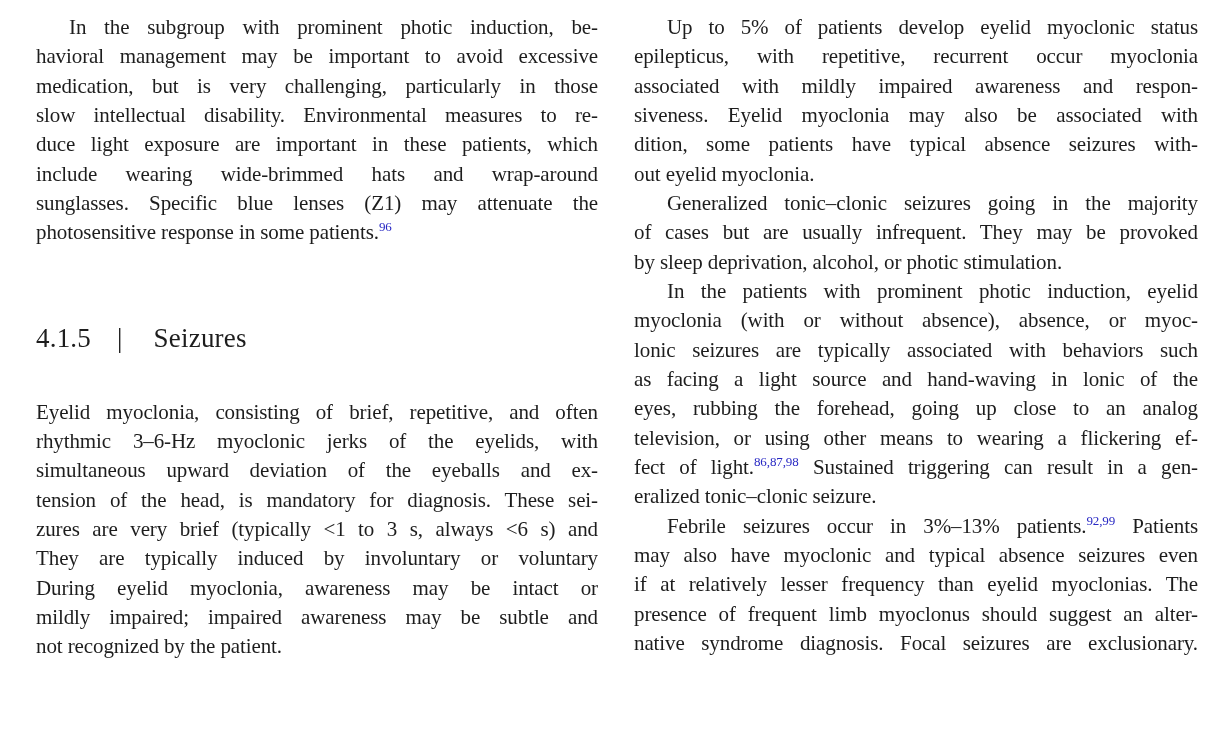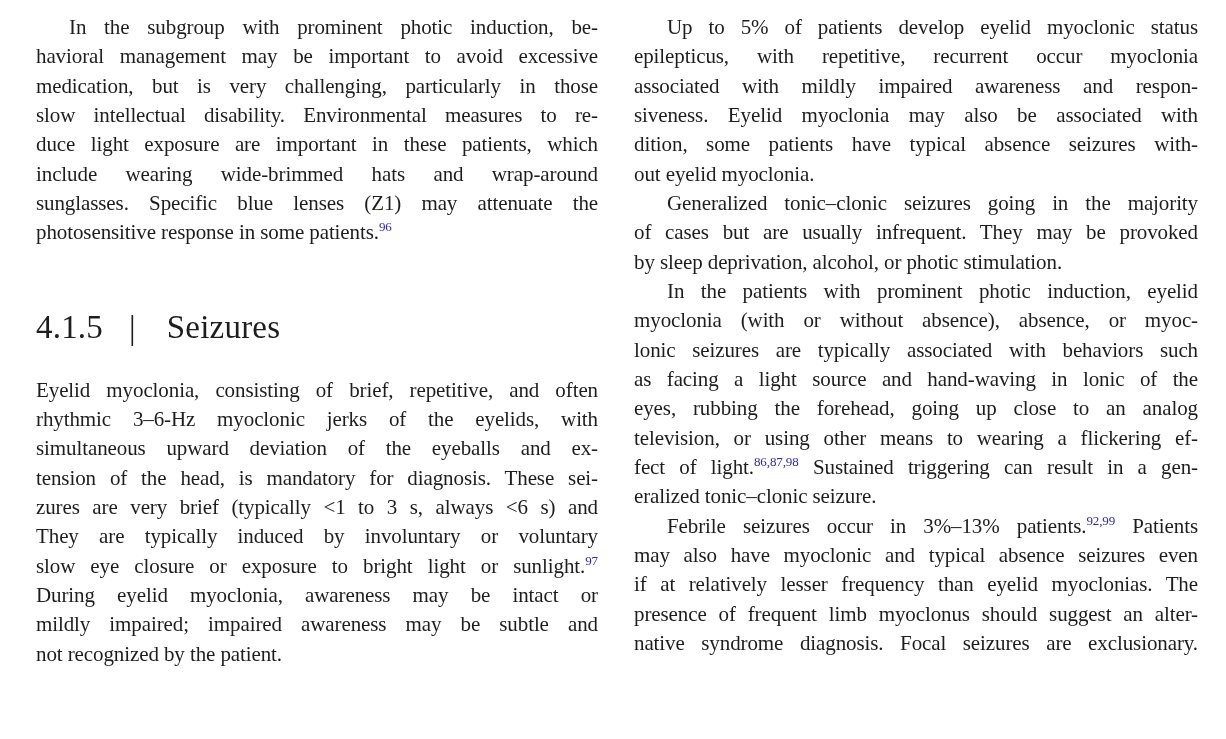--- a/index.html
+++ b/index.html
@@ -39,23 +39,23 @@
   sup.ref {
     color: var(--cite, #2828c4);
     font-size: 13px;
     line-height: 0;
     vertical-align: baseline;
     position: relative;
     top: -8px;
   }
   .heading {
     margin: 66px 0 36px 0;
-    font-size: 33px;
+    font-size: 27px;
     font-weight: 400;
-    line-height: 26px;
+    line-height: 48px;
     letter-spacing: 0.2px;
   }
   .h-sep {
     display: inline-block;
     margin: 0 31px 0 26px;
     font-weight: 300;
     transform: scaleY(1.05);
   }
 </style>
 </head>
@@ -74,21 +74,20 @@
         <div class="line last">photosensitive response in some patients.<sup class="ref">96</sup></div>
       </div>
       <h2 class="heading"><span class="h-num">4.1.5</span><span class="h-sep">|</span><span class="h-title">Seizures</span></h2>
       <div class="para">
         <div class="line">Eyelid myoclonia, consisting of brief, repetitive, and often</div>
         <div class="line">rhythmic 3–6-Hz myoclonic jerks of the eyelids, with</div>
         <div class="line">simultaneous upward deviation of the eyeballs and ex-</div>
         <div class="line">tension of the head, is mandatory for diagnosis. These sei-</div>
         <div class="line">zures are very brief (typically &lt;1 to 3 s, always &lt;6 s) and</div>
         <div class="line">They are typically induced by involuntary or voluntary</div>
-        <div class="line">slow eye closure or exposure to bright light or sunlight.<sup class="ref">97</sup></div>
         <div class="line">During eyelid myoclonia, awareness may be intact or</div>
         <div class="line">mildly impaired; impaired awareness may be subtle and</div>
         <div class="line last">not recognized by the patient.</div>
       </div>
     </section>
   <section class="col col-right">
       <div class="para">
         <div class="line indent">Up to 5% of patients develop eyelid myoclonic status</div>
         <div class="line">epilepticus, with repetitive, recurrent occur myoclonia</div>
         <div class="line">associated with mildly impaired awareness and respon-</div>

